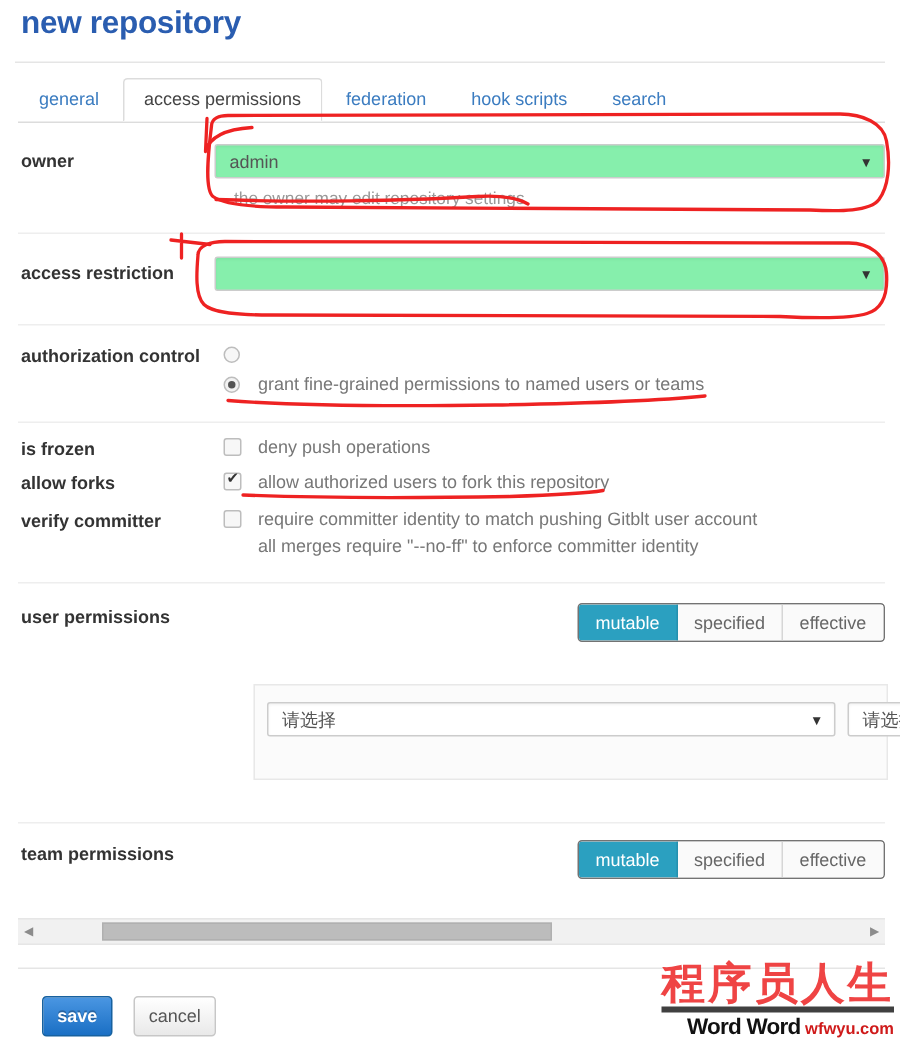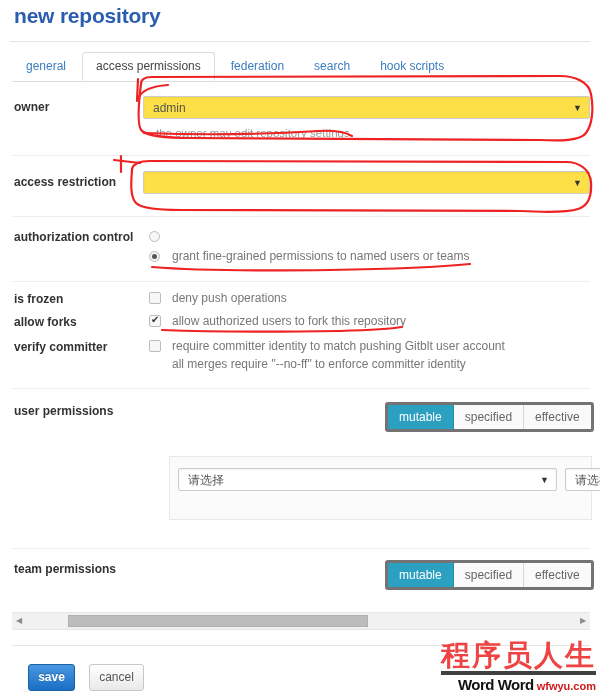--- a/index.html
+++ b/index.html
@@ -47,21 +47,21 @@
   .row{
     position:absolute;left:12px;width:578px;
   }
   .lbl{
     position:absolute;left:2px;
     font-weight:bold;font-size:12px;color:#333;
   }
   .sel{
     position:absolute;
     height:23px;line-height:23px;
-    border:1px solid #ccc;background:#fde047;
+    border:1px solid #ccc;background:#86efac;
     border-radius:2px;
     padding:0 20px 0 9px;
     font-size:12px;color:#555;
     box-sizing:border-box;
     box-shadow:inset 0 1px 2px rgba(0,0,0,.05);
   }
   .sel .caret{
     position:absolute;right:7px;top:0;
     font-size:9px;color:#333;line-height:23px;
   }
@@ -89,21 +89,21 @@
     border:1px solid #bdbdbd;background:#f7f7f7;box-sizing:border-box;border-radius:2px;
   }
   .cbx.on:after{
     content:"\2714";position:absolute;left:1px;top:-3px;
     font-size:10px;color:#333;line-height:14px;
   }
 
   
   .seg{
     position:absolute;display:flex;height:24px;
-    border:3px solid #737373;border-radius:3px;overflow:hidden;
+    border:1px solid #737373;border-radius:3px;overflow:hidden;
     background:#fff;
   }
   .seg div{
     padding:0 11px;line-height:24px;font-size:12px;color:#666;
     border-right:1px solid #d6d6d6;background:#fafafa;cursor:pointer;
   }
   .seg div:last-child{border-right:none;}
   .seg div.on{background:#2ba0c0;color:#fff;border-right-color:#2590ae;}
 
   
@@ -166,22 +166,22 @@
 </head>
 <body>
 
 <div class="page-title">new repository</div>
 <div class="title-rule"></div>
 
 <div class="tabs">
   <div class="tab">general</div>
   <div class="tab active">access permissions</div>
   <div class="tab">federation</div>
+  <div class="tab">hook scripts</div>
   <div class="tab">search</div>
-  <div class="tab">hook scripts</div>
 </div>
 
 <div class="row" style="top:96px;height:50px;">
   <div class="lbl" style="top:4px;">owner</div>
   <div class="sel" style="left:131px;top:0;width:447px;">
     <span>admin</span>
     <span class="caret">▼</span>
   </div>
   <div class="hint" style="left:144px;top:31px;">the owner may edit repository settings</div>
 </div>

